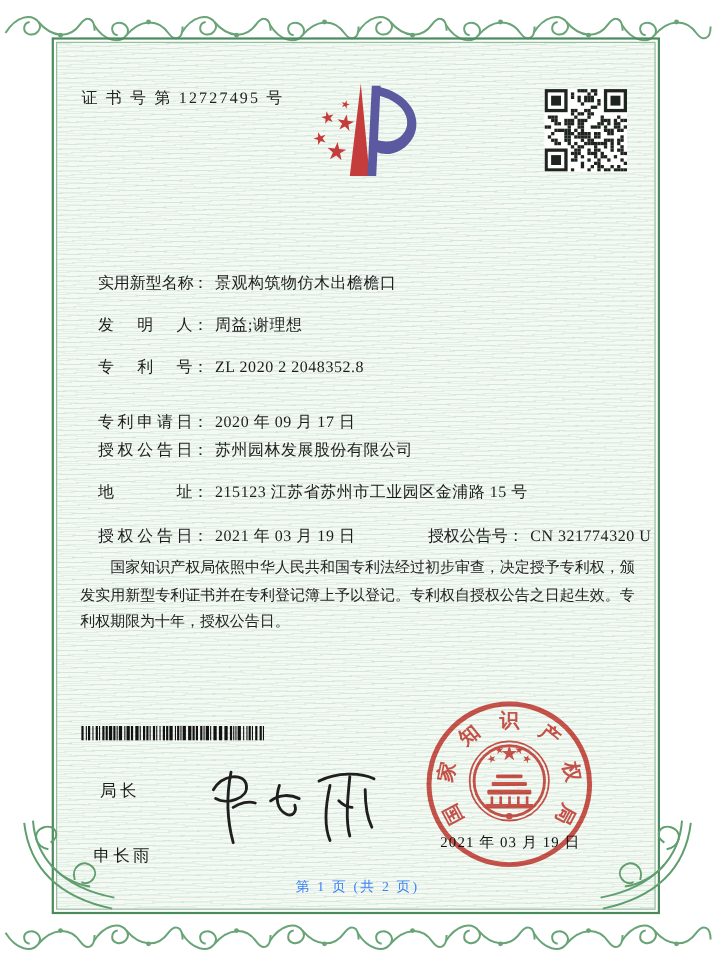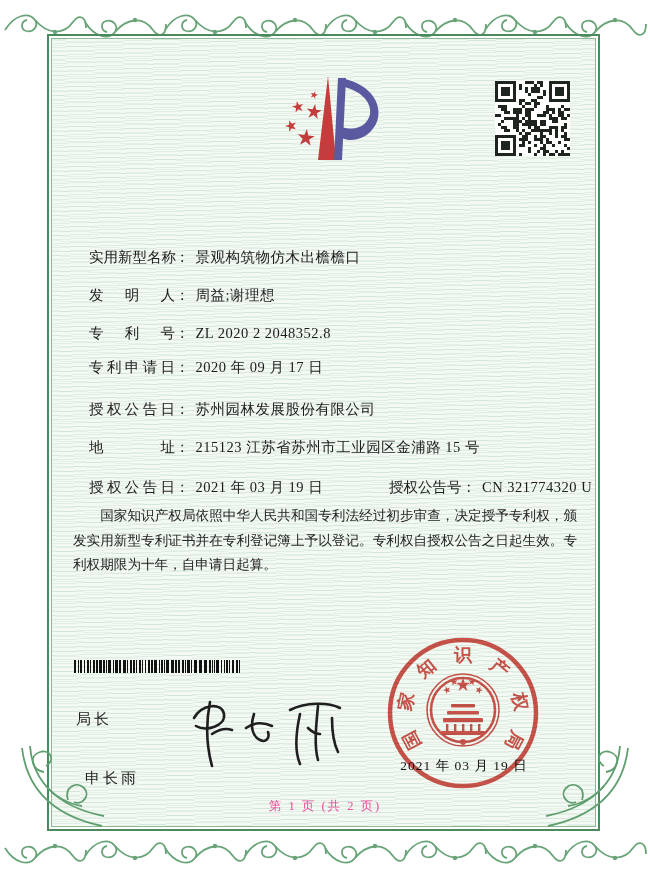--- a/index.html
+++ b/index.html
@@ -41,46 +41,46 @@
     font-size:32px;font-weight:700;letter-spacing:9px;color:#1b1b1b;
   }
   .field-row{position:absolute;left:73px;width:505px;height:22px;font-size:14.5px;white-space:nowrap;margin-left:16px;}
   .field-label{
     display:inline-block;width:86px;text-align:justify;text-align-last:justify;
     vertical-align:top;
   }
   .field-colon{display:inline-block;margin-right:6px;}
   .field-value{letter-spacing:.5px;}
   .row-1{top:248px;} .row-2{top:286px;} .row-3{top:324px;}
-  .row-4{top:358px;} .row-5{top:400px;} .row-6{top:438px;} .row-7{top:478px;}
+  .row-4{top:374px;} .row-5{top:400px;} .row-6{top:438px;} .row-7{top:478px;}
   .grant-no{position:absolute;left:300px;top:0;}
   .grant-no .field-label{width:auto;text-align:center;text-align-last:left;}
 
   .paragraphs{
     position:absolute;left:73px;top:504px;width:504px;
     font-size:13.6px;line-height:1.82;text-align:justify;color:#222;
   }
   .paragraphs p{margin:0;text-indent:2em;}
 
   .barcode{position:absolute;left:74px;top:660px;width:170px;height:13px;}
   .barcode .bar{position:absolute;top:0;height:100%;background:#121212;}
 
-  .signatory-title{position:absolute;left:76px;top:710px;font-size:15px;letter-spacing:3px;text-align:center;}
+  .signatory-title{position:absolute;left:91px;top:710px;font-size:15px;letter-spacing:3px;text-align:center;}
   .signatory-name{position:absolute;left:85px;top:741px;font-size:15px;letter-spacing:3px;margin-top:28px;}
   .signature{position:absolute;left:182px;top:688px;width:170px;height:85px;}
 
   .seal{position:absolute;left:386px;top:636px;width:154px;height:154px;opacity:.93;mix-blend-mode:multiply;}
   .seal-date{
     position:absolute;left:384px;top:757px;width:160px;text-align:center;
     font-size:13.5px;color:#111;letter-spacing:1px;z-index:5;
   }
 
   .footer-page{
     position:absolute;left:0;top:798px;width:650px;text-align:center;
-    font-size:12.5px;color:#ec4899;letter-spacing:2px;
+    font-size:12.5px;color:#3b82f6;letter-spacing:2px;
   }
 </style>
 </head>
 <body>
 
 <div class="page">
 
   <svg class="band band-top" viewBox="0 0 650 40" xmlns="http://www.w3.org/2000/svg">
     <defs>
       <g id="scrollU" fill="none" stroke="#68a477" stroke-width="1.8">
@@ -122,20 +122,21 @@
     <div class="frame-inner"></div>
   </div>
 
   <svg class="corner-flourish cf-bl" viewBox="0 0 96 96" xmlns="http://www.w3.org/2000/svg">
     <use href="#cornerF"></use>
   </svg>
   <svg class="corner-flourish cf-br" viewBox="0 0 96 96" xmlns="http://www.w3.org/2000/svg">
     <use href="#cornerF"></use>
   </svg>
 
+  <div class="cert-number">证 书 号 第 12727495 号</div>
 
   <svg class="logo" viewBox="0 0 126 90" xmlns="http://www.w3.org/2000/svg">
     <polygon points="66,2 56,86 74,86" fill="#c43d3c"></polygon>
     <path d="M78,4 C112,10 122,34 114,50 C106,65 90,69 80,64 L80,53 C96,58 106,50 108,40 C110,28 98,15 77,12 Z" fill="#5b5aa0"></path>
     <path d="M76,4 L84,4 L80,86 L72,86 Z" fill="#5b5aa0"></path>
     <g fill="#c43d3c">
       <use href="#starP" transform="translate(52,21) scale(4) rotate(18)"></use>
       <use href="#starP" transform="translate(36,33) scale(6) rotate(-12)"></use>
       <use href="#starP" transform="translate(52,38) scale(8) rotate(8)"></use>
       <use href="#starP" transform="translate(29,52) scale(6) rotate(-18)"></use>
@@ -369,21 +370,21 @@
     <span class="field-label">地址</span><span class="field-colon">：</span><span class="field-value">215123 江苏省苏州市工业园区金浦路 15 号</span>
   </div>
   <div class="field-row row-7">
     <span class="field-label">授权公告日</span><span class="field-colon">：</span><span class="field-value">2021 年 03 月 19 日</span>
     <span class="grant-no">
       <span class="field-label">授权公告号</span><span class="field-colon">：</span><span class="field-value">CN 321774320 U</span>
     </span>
   </div>
 
   <div class="paragraphs">
-    <p>国家知识产权局依照中华人民共和国专利法经过初步审查，决定授予专利权，颁发实用新型专利证书并在专利登记簿上予以登记。专利权自授权公告之日起生效。专利权期限为十年，自申请日起算。</p>
+    <p>国家知识产权局依照中华人民共和国专利法经过初步审查，决定授予专利权，颁发实用新型专利证书并在专利登记簿上予以登记。专利权自授权公告之日起生效。专利权期限为十年，授权公告日。</p>
   </div>
 
   <div class="barcode" id="barcode">
       <div class="bar" style="left: 0px; width: 2px;"></div>
       <div class="bar" style="left: 4px; width: 1px;"></div>
       <div class="bar" style="left: 6px; width: 2px;"></div>
       <div class="bar" style="left: 10px; width: 1px;"></div>
       <div class="bar" style="left: 13px; width: 2px;"></div>
       <div class="bar" style="left: 16px; width: 1px;"></div>
       <div class="bar" style="left: 19px; width: 2px;"></div>

